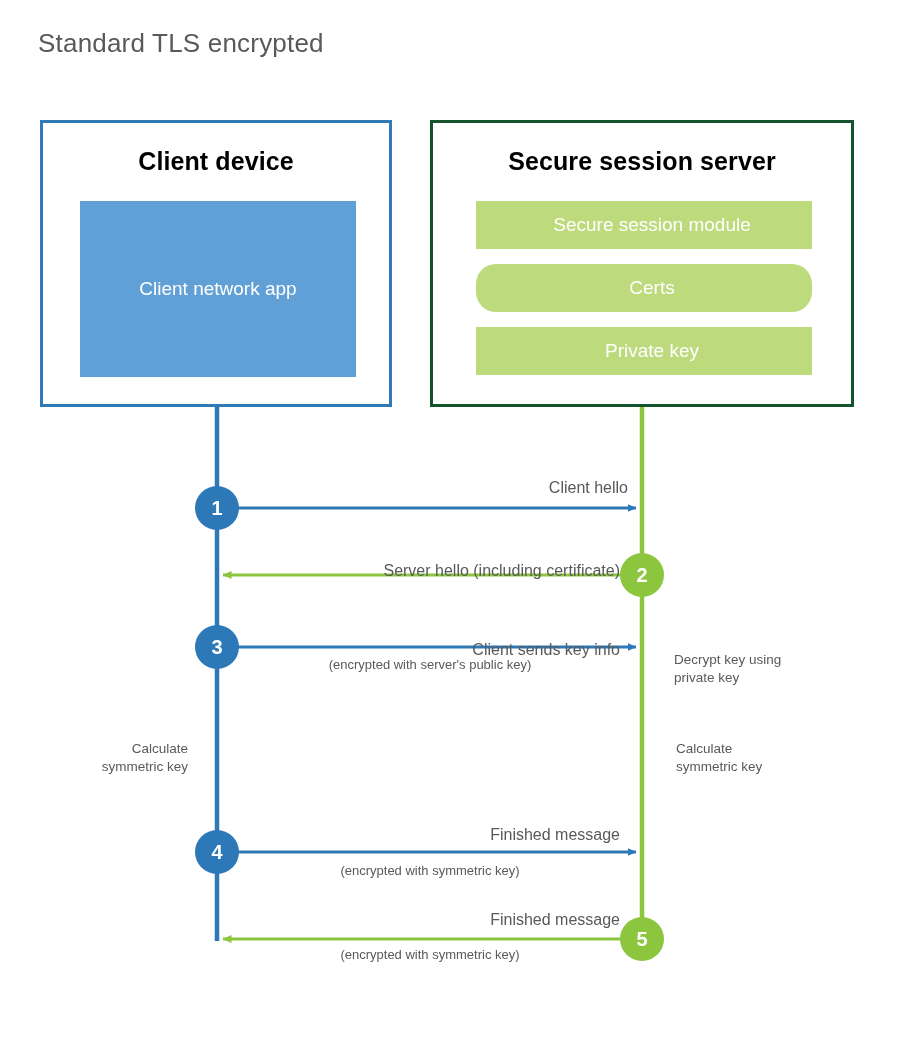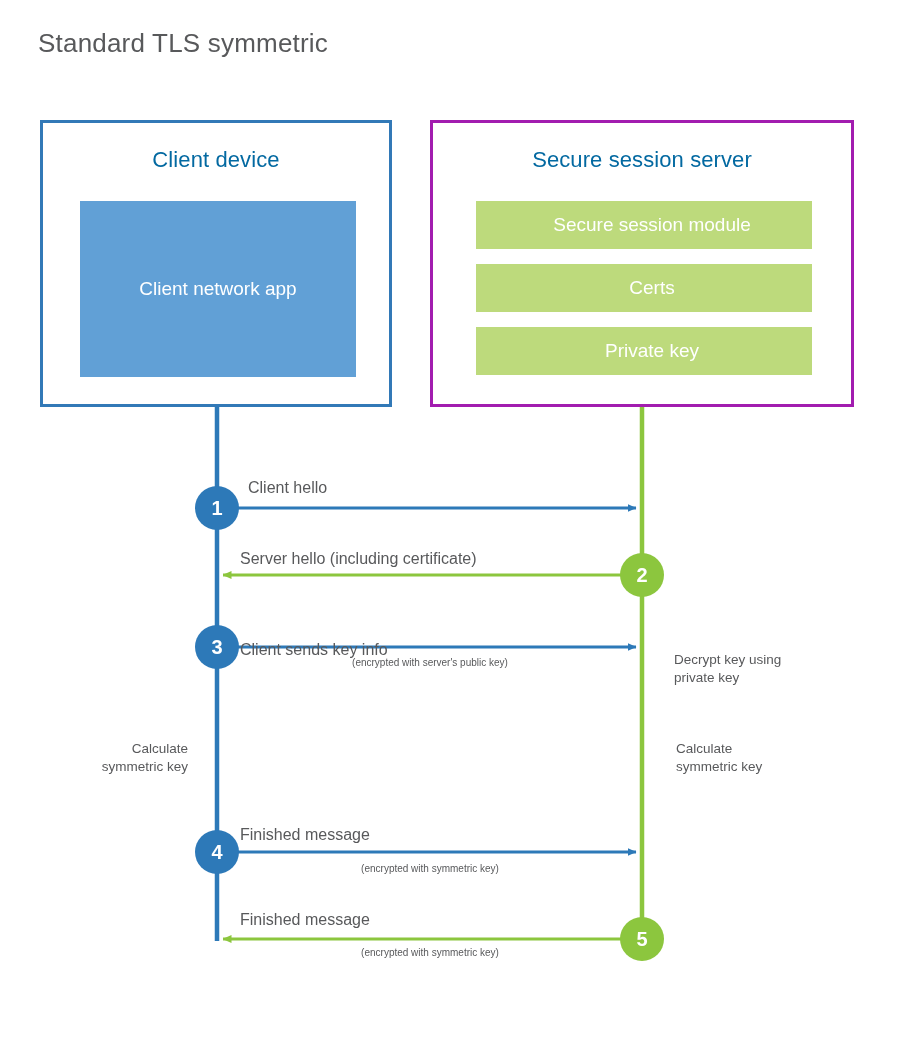--- a/index.html
+++ b/index.html
@@ -36,27 +36,27 @@
     top: 120px;
     width: 352px;
     height: 287px;
     border: 3px solid #3279b7;
   }
   #secure-session-server-box {
     left: 430px;
     top: 120px;
     width: 424px;
     height: 287px;
-    border: 3px solid #a21caf;
+    border: 3px solid #14532d;
   }
   .entity-title {
     text-align: center;
-    font-size: 22px;
-    font-weight: normal;
-    color: #0369a1;
+    font-size: 25px;
+    font-weight: bold;
+    color: #000000;
     margin-top: 24px;
     letter-spacing: 0.1px;
   }
 
   
   #client-network-app {
     position: absolute;
     left: 37px;
     top: 78px;
     width: 276px;
@@ -80,21 +80,21 @@
     background: #bdda7c;
     color: #ffffff;
     font-size: 19px;
     display: flex;
     align-items: center;
     justify-content: center;
     box-sizing: border-box;
     padding-left: 16px;
   }
   #server-module-0 { top: 78px; }
-  #server-module-1 { top: 141px; }
+  #server-module-1 { top: 141px; border-radius: 20px; }
   #server-module-2 { top: 204px; }
 
   
   #sequence-svg {
     position: absolute;
     left: 0;
     top: 0;
     width: 900px;
     height: 1058px;
     pointer-events: none;
@@ -115,41 +115,41 @@
   }
   .step-circle.client { background: #2d79b8; }
   .step-circle.server { background: #8cc63e; }
 
   
   .msg-label {
     position: absolute;
     font-size: 16px;
     color: #58595b;
     white-space: nowrap;
-    text-align: left;
+    text-align: right;
   }
   .msg-sub {
     position: absolute;
-    font-size: 10px;
+    font-size: 13px;
     color: #58595b;
     white-space: nowrap;
     text-align: center;
   }
   .side-note {
     position: absolute;
     font-size: 13.5px;
     color: #58595b;
     line-height: 1.35;
   }
   .side-note.right-align { text-align: right; }
 </style>
 </head>
 <body>
 
-<div id="diagram-title">Standard TLS symmetric</div>
+<div id="diagram-title">Standard TLS encrypted</div>
 
 <div class="entity-box" id="client-device-box">
   <div class="entity-title">Client device</div>
   <div id="client-network-app">Client network app</div>
 </div>
 
 <div class="entity-box" id="secure-session-server-box">
   <div class="entity-title">Secure session server</div>
   <div class="server-module" id="server-module-0">Secure session module</div>
   <div class="server-module" id="server-module-1">Certs</div>
@@ -182,21 +182,21 @@
 </svg>
 
 <div class="step-circle client" style="left:195px; top:486px;">1</div>
 <div class="step-circle server" style="left:620px; top:553px;">2</div>
 <div class="step-circle client" style="left:195px; top:625px;">3</div>
 <div class="step-circle client" style="left:195px; top:830px;">4</div>
 <div class="step-circle server" style="left:620px; top:917px;">5</div>
 
 <div class="msg-label" style="left:248px; top:479px; width:380px;">Client hello</div>
 
-<div class="msg-label" style="left:240px; top:550px; width:380px;">Server hello (including certificate)</div>
+<div class="msg-label" style="left:240px; top:562px; width:380px;">Server hello (including certificate)</div>
 
 <div class="msg-label" style="left:240px; top:641px; width:380px;">Client sends key info</div>
 <div class="msg-sub" style="left:240px; top:657px; width:380px;">(encrypted with server's public key)</div>
 
 <div class="msg-label" style="left:240px; top:826px; width:380px;">Finished message</div>
 <div class="msg-sub" style="left:240px; top:863px; width:380px;">(encrypted with symmetric key)</div>
 
 <div class="msg-label" style="left:240px; top:911px; width:380px;">Finished message</div>
 <div class="msg-sub" style="left:240px; top:947px; width:380px;">(encrypted with symmetric key)</div>
 

